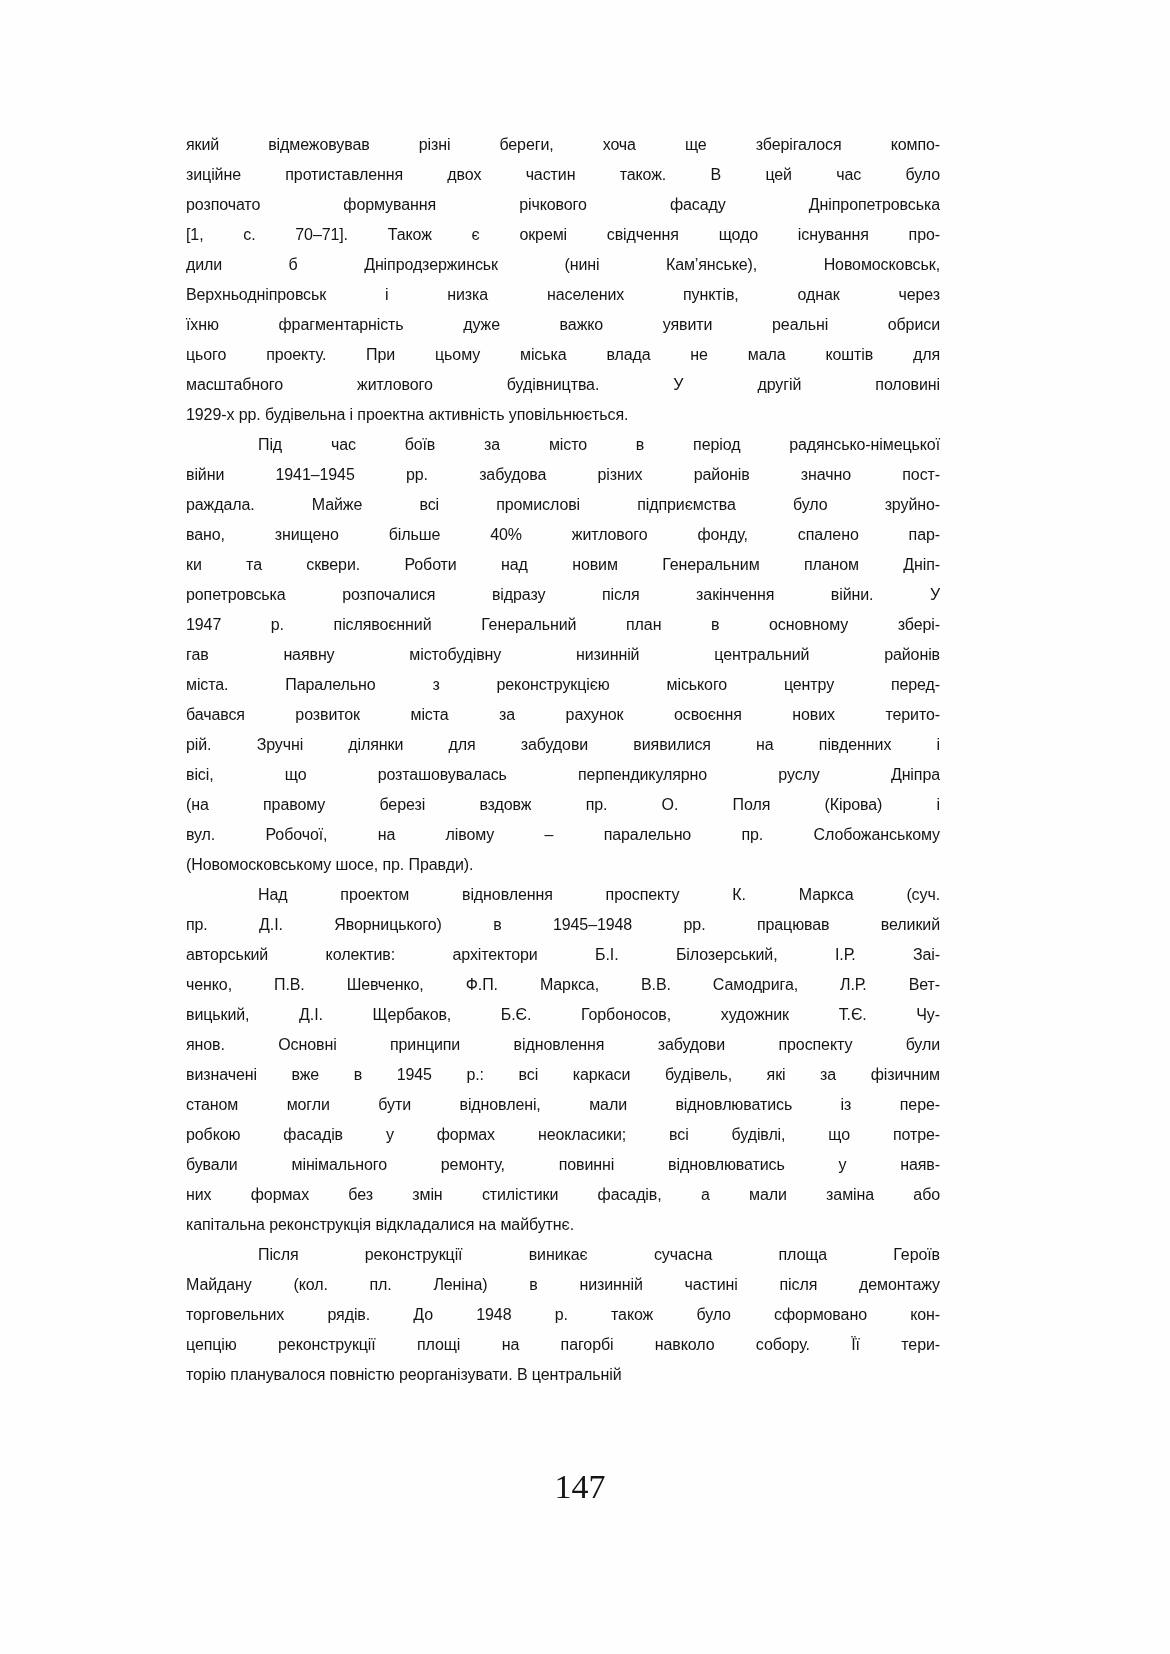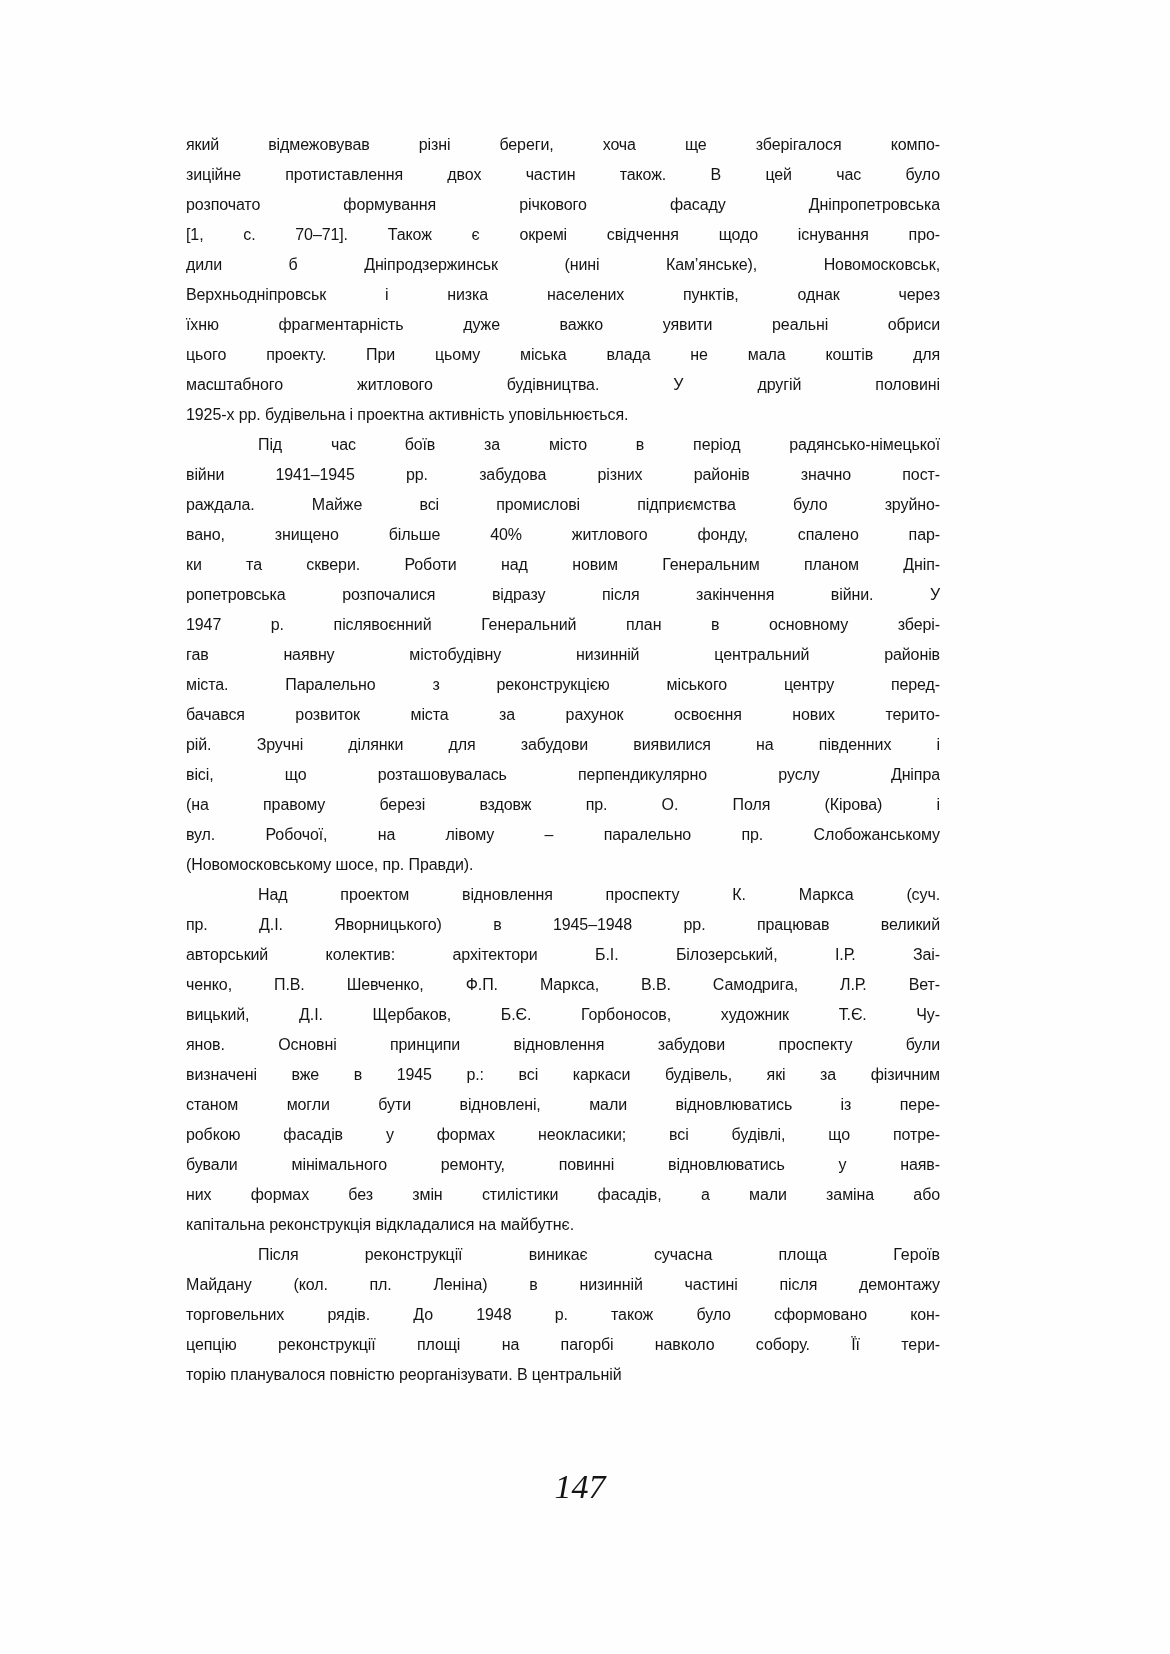--- a/index.html
+++ b/index.html
@@ -45,39 +45,38 @@
   }
   .page-number {
     position: absolute;
     top: 1468px;
     left: 203px;
     width: 754px;
     text-align: center;
     font-family: "Liberation Serif", serif;
     font-size: 34px;
     color: #141414;
-    font-style: italic;
   }
 </style>
 </head>
 <body>
 
 <div class="page">
   <div class="text-block">
       <div class="paragraph">
         <div class="line">який відмежовував різні береги, хоча ще зберігалося компо-</div>
         <div class="line">зиційне протиставлення двох частин також. В цей час було</div>
         <div class="line">розпочато формування річкового фасаду Дніпропетровська</div>
         <div class="line">[1, с. 70–71]. Також є окремі свідчення щодо існування про-</div>
         <div class="line">дили б Дніпродзержинськ (нині Кам’янське), Новомосковськ,</div>
         <div class="line">Верхньодніпровськ і низка населених пунктів, однак через</div>
         <div class="line">їхню фрагментарність дуже важко уявити реальні обриси</div>
         <div class="line">цього проекту. При цьому міська влада не мала коштів для</div>
         <div class="line">масштабного житлового будівництва. У другій половині</div>
-        <div class="line last">1925-х рр. будівельна і проектна активність уповільнюється.</div>
+        <div class="line last">1929-х рр. будівельна і проектна активність уповільнюється.</div>
       </div>
       <div class="paragraph">
         <div class="line indent">Під час боїв за місто в період радянсько-німецької</div>
         <div class="line">війни 1941–1945 рр. забудова різних районів значно пост-</div>
         <div class="line">раждала. Майже всі промислові підприємства було зруйно-</div>
         <div class="line">вано, знищено більше 40% житлового фонду, спалено пар-</div>
         <div class="line">ки та сквери. Роботи над новим Генеральним планом Дніп-</div>
         <div class="line">ропетровська розпочалися відразу після закінчення війни. У</div>
         <div class="line">1947 р. післявоєнний Генеральний план в основному збері-</div>
         <div class="line">гав наявну містобудівну низинній центральний районів</div>

